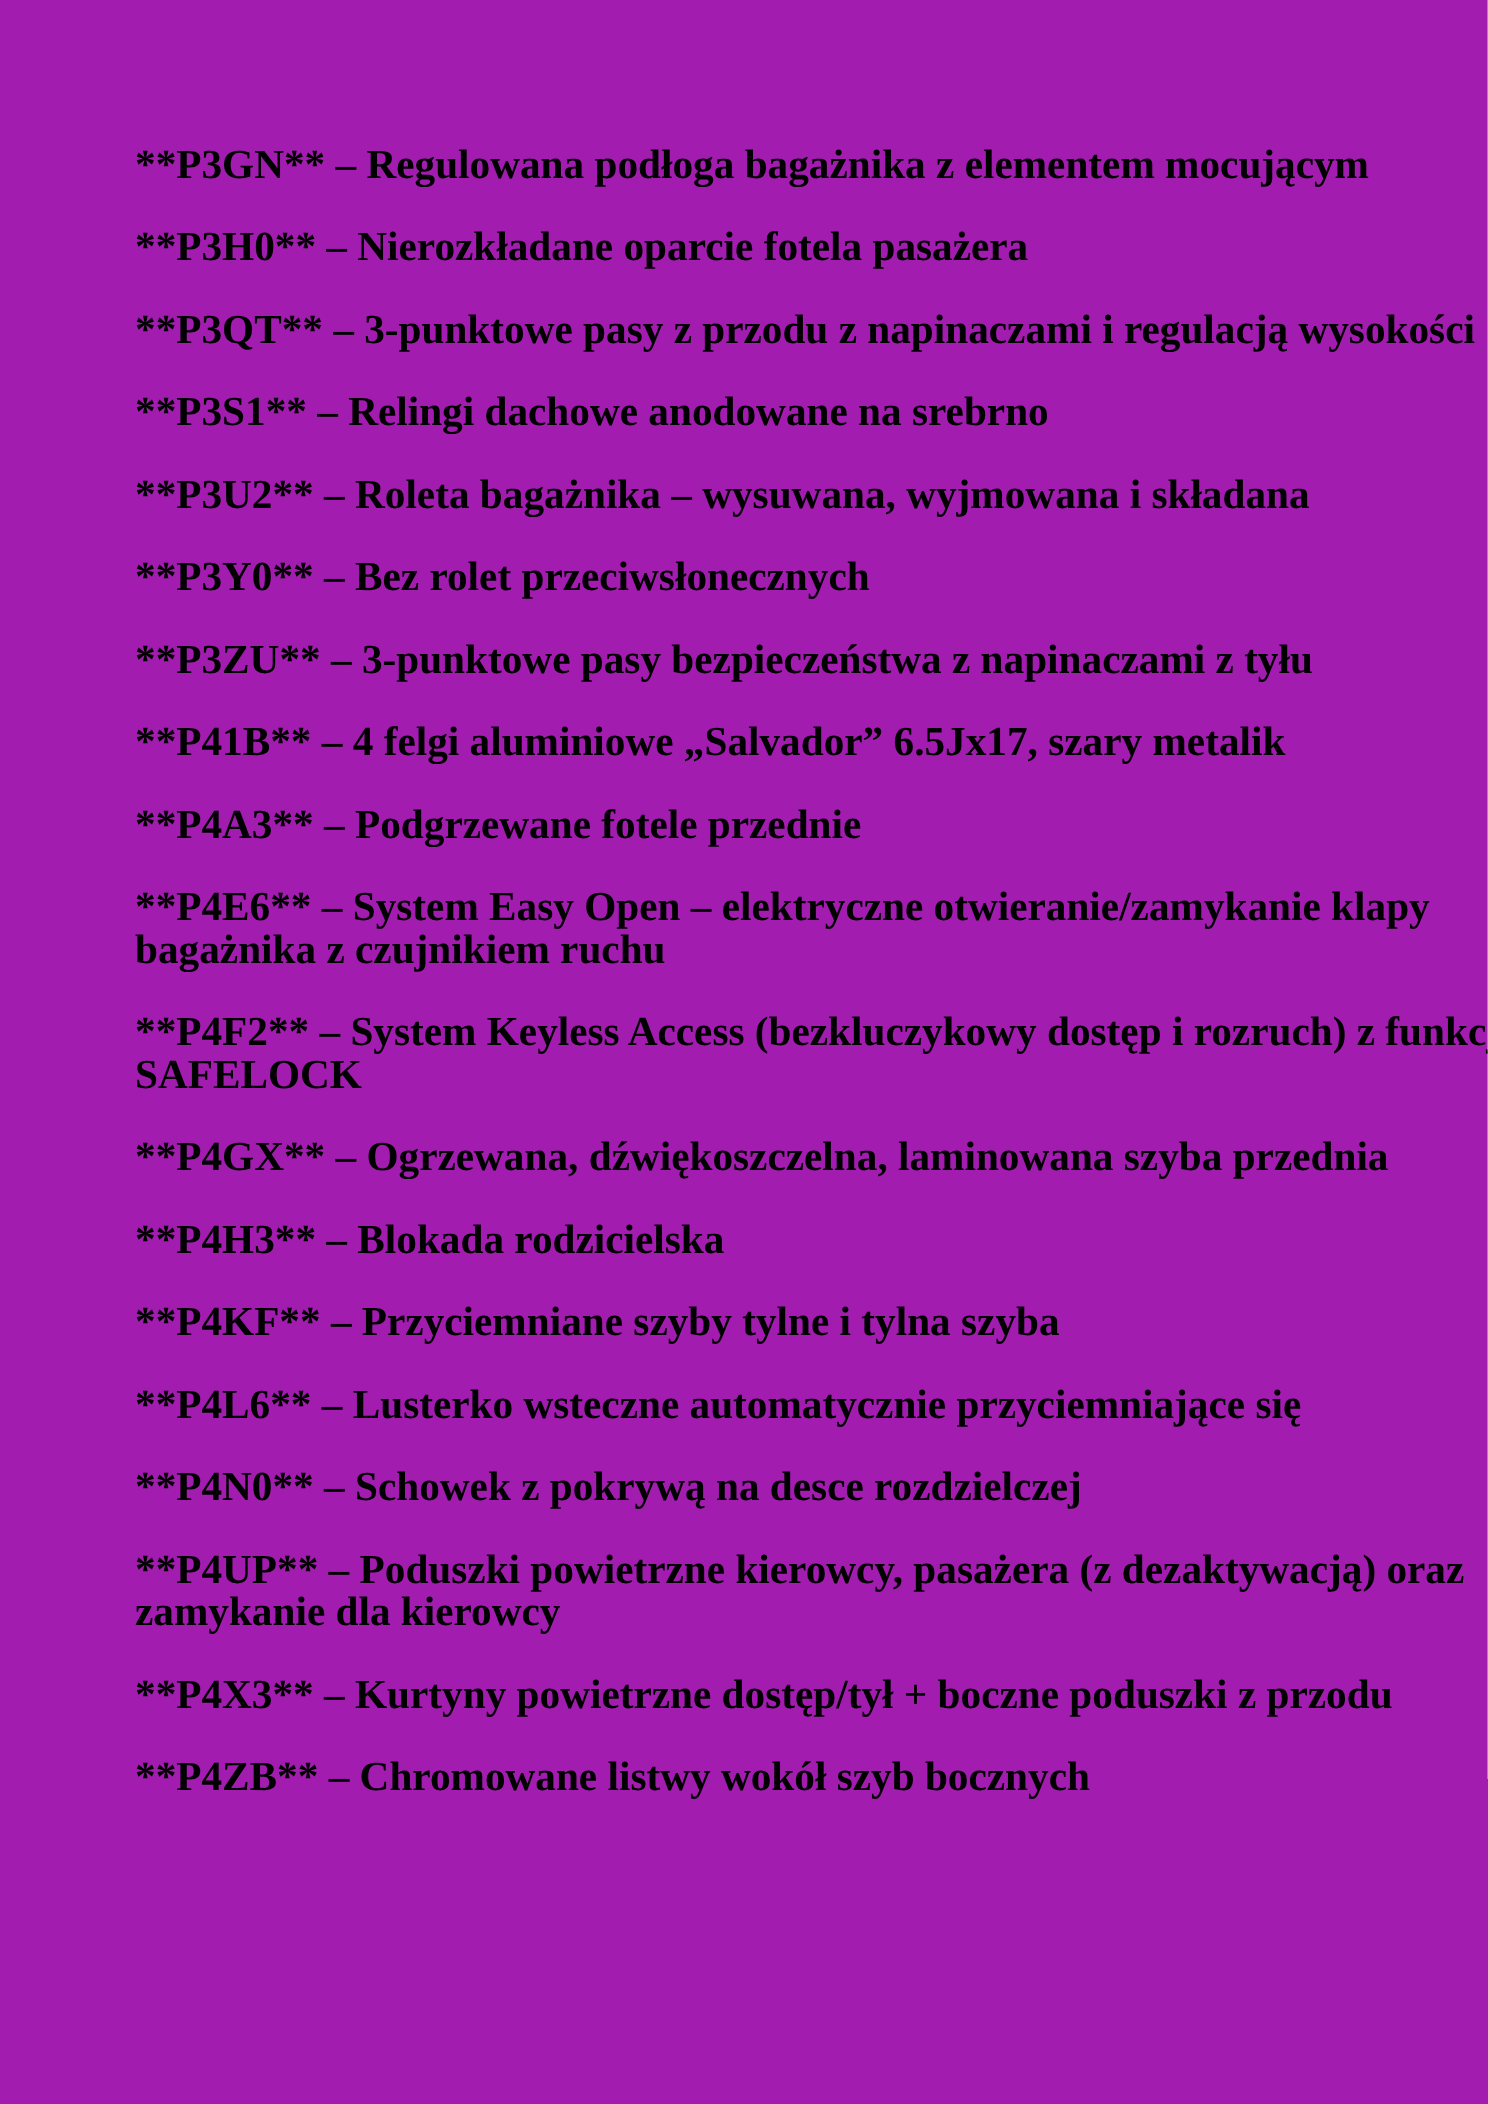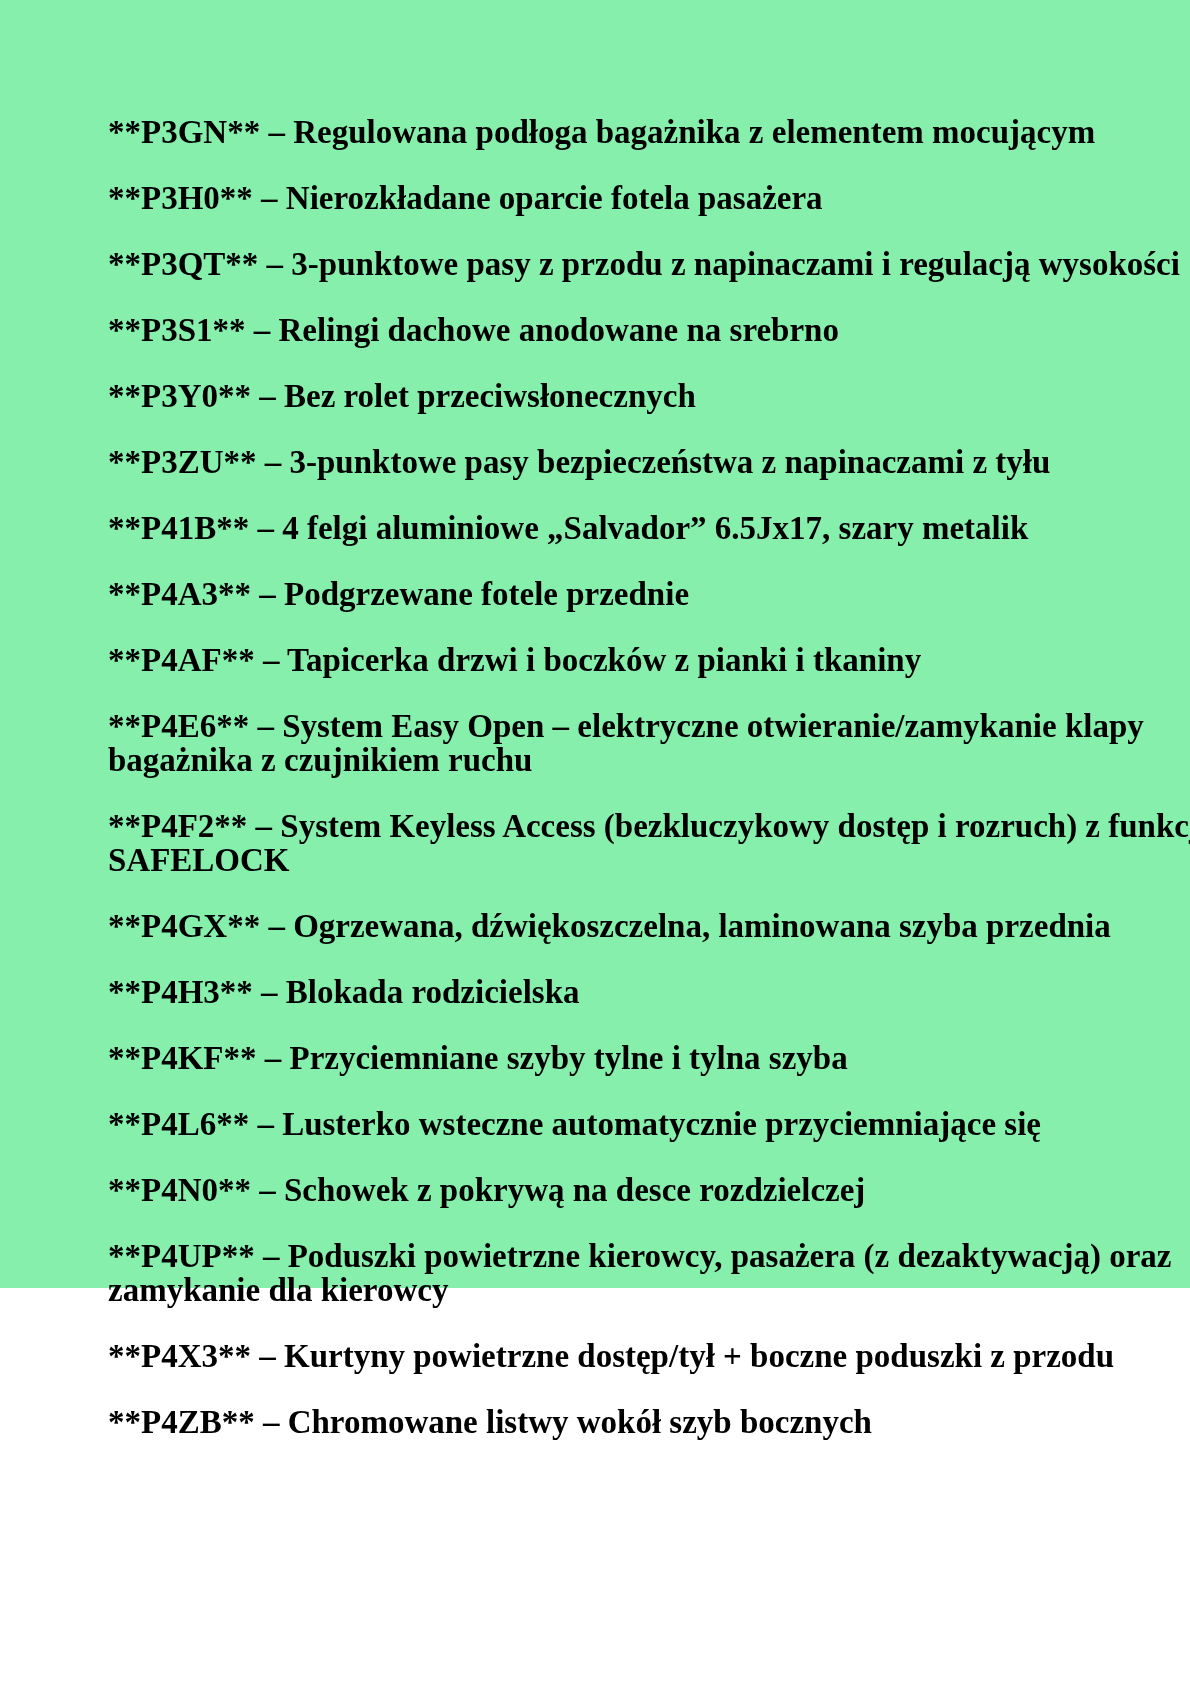--- a/index.html
+++ b/index.html
@@ -8,23 +8,23 @@
     background: #ffffff;
   }
   body {
     width: 1190px;
     height: 1683px;
     overflow: hidden;
   }
   .page {
     box-sizing: border-box;
     width: 1190px;
-    height: 1288px;
+    height: 1683px;
     padding: 115px 60px 0 108px;
-    background: #86efac;
+    background: #a21caf;
   }
   .doc-line {
     font-family: "Liberation Serif", "DejaVu Serif", serif;
     font-weight: bold;
     font-size: 33px;
     line-height: 34px;
     color: #000000;
     white-space: pre;
     margin: 0;
   }
@@ -33,25 +33,25 @@
   .doc-line.first { margin-top: 0; }
 </style>
 </head>
 <body>
 
 <div class="page">
   <div class="doc-line ps first">**P3GN** – Regulowana podłoga bagażnika z elementem mocującym</div>
   <div class="doc-line ps">**P3H0** – Nierozkładane oparcie fotela pasażera</div>
   <div class="doc-line ps">**P3QT** – 3-punktowe pasy z przodu z napinaczami i regulacją wysokości</div>
   <div class="doc-line ps">**P3S1** – Relingi dachowe anodowane na srebrno</div>
+  <div class="doc-line ps">**P3U2** – Roleta bagażnika – wysuwana, wyjmowana i składana</div>
   <div class="doc-line ps">**P3Y0** – Bez rolet przeciwsłonecznych</div>
   <div class="doc-line ps">**P3ZU** – 3-punktowe pasy bezpieczeństwa z napinaczami z tyłu</div>
   <div class="doc-line ps">**P41B** – 4 felgi aluminiowe „Salvador” 6.5Jx17, szary metalik</div>
   <div class="doc-line ps">**P4A3** – Podgrzewane fotele przednie</div>
-  <div class="doc-line ps">**P4AF** – Tapicerka drzwi i boczków z pianki i tkaniny</div>
   <div class="doc-line ps">**P4E6** – System Easy Open – elektryczne otwieranie/zamykanie klapy</div>
   <div class="doc-line">bagażnika z czujnikiem ruchu</div>
   <div class="doc-line ps">**P4F2** – System Keyless Access (bezkluczykowy dostęp i rozruch) z funkcją</div>
   <div class="doc-line">SAFELOCK</div>
   <div class="doc-line ps">**P4GX** – Ogrzewana, dźwiękoszczelna, laminowana szyba przednia</div>
   <div class="doc-line ps">**P4H3** – Blokada rodzicielska</div>
   <div class="doc-line ps">**P4KF** – Przyciemniane szyby tylne i tylna szyba</div>
   <div class="doc-line ps">**P4L6** – Lusterko wsteczne automatycznie przyciemniające się</div>
   <div class="doc-line ps">**P4N0** – Schowek z pokrywą na desce rozdzielczej</div>
   <div class="doc-line ps">**P4UP** – Poduszki powietrzne kierowcy, pasażera (z dezaktywacją) oraz</div>

